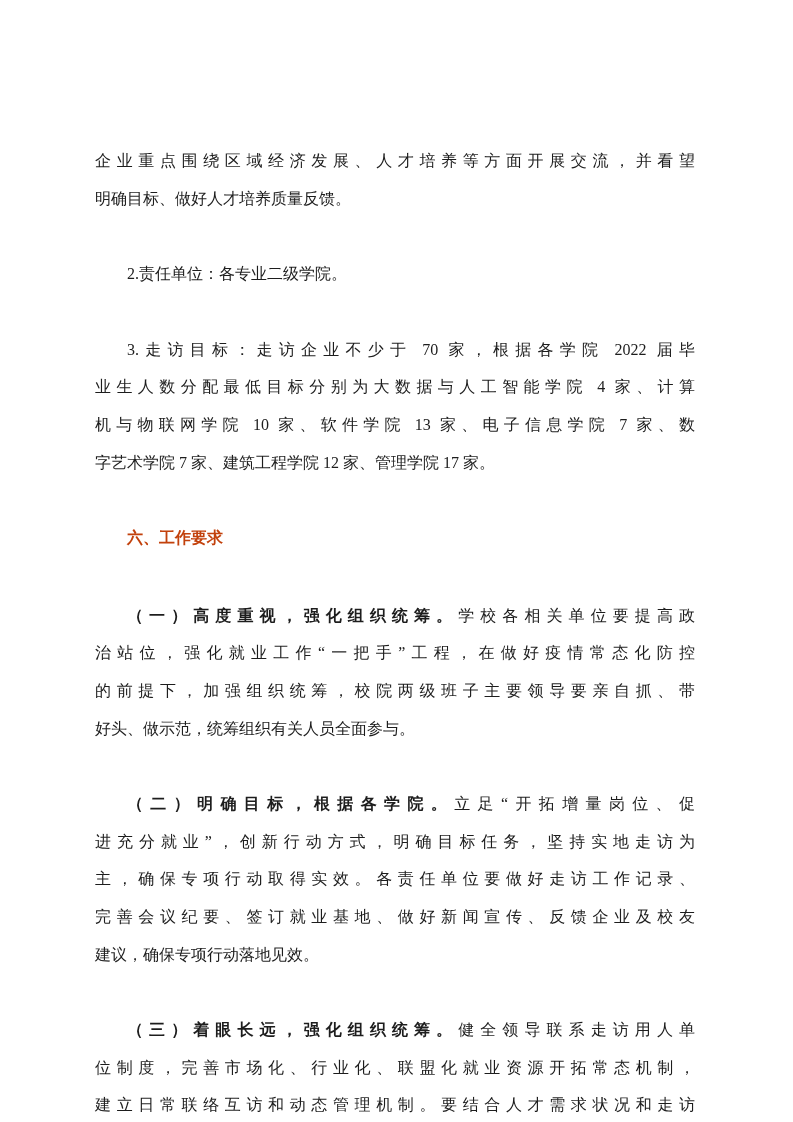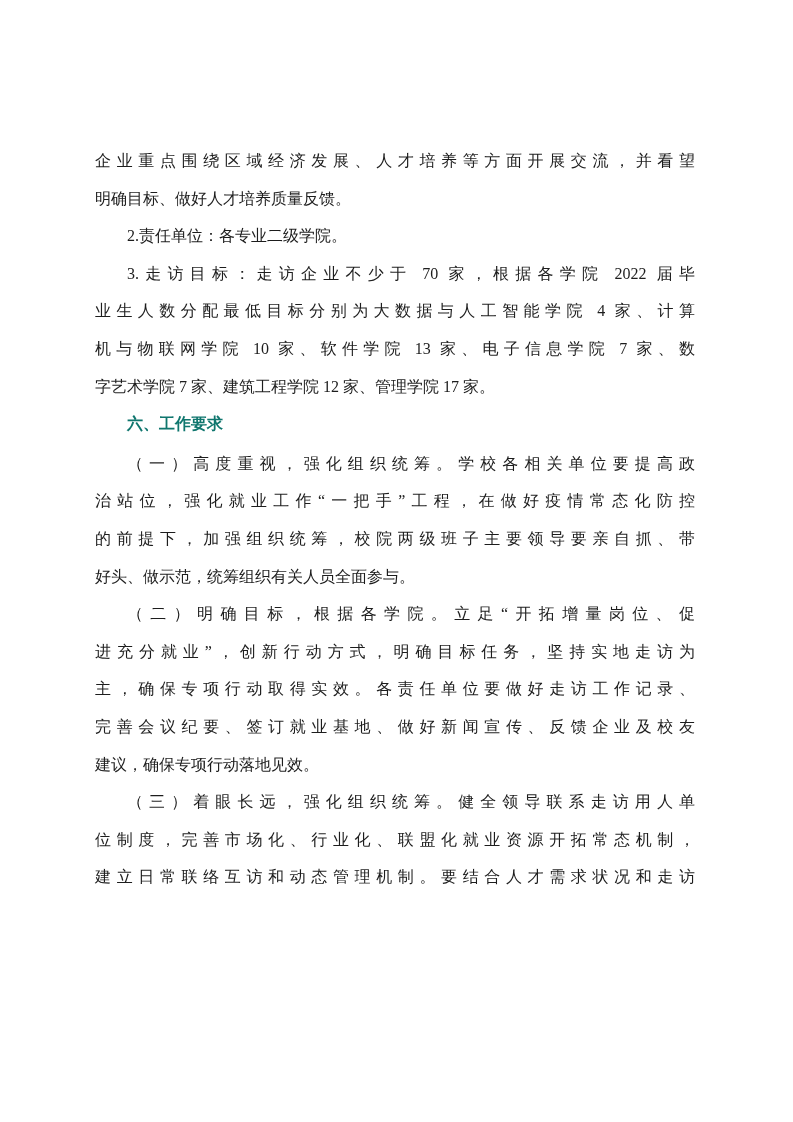--- a/index.html
+++ b/index.html
@@ -25,27 +25,27 @@
     line-height: 37.6px;
     color: #1d1d1d;
     font-family: "Liberation Serif", "DejaVu Serif", serif;
   }
   .para { margin: 0; padding: 0; }
   .line {
     text-align: justify;
     white-space: normal;
   }
   .line.fill { text-align-last: justify; }
-  .line.indent { text-indent: 2em; }
+  .line.indent { text-indent: 2em; margin-top: 38px; }
   .run { font-weight: 400; }
-  .run.bold { font-weight: 400; }
+  .run.bold { font-weight: 700; }
   .para.heading .run {
     font-family: Liberation Mono, monospace;
     font-weight: 700;
-    color: #0f766e;
+    color: #c2410c;
   }
 </style>
 </head>
 <body>
 
 <div class="page">
   <div class="page-content">
       <div class="para body">
         <div class="line fill"><span class="run">企业重点围绕区域经济发展、人才培养等方面开展交流，并看望</span></div>
         <div class="line"><span class="run">明确目标、做好人才培养质量反馈。</span></div>

